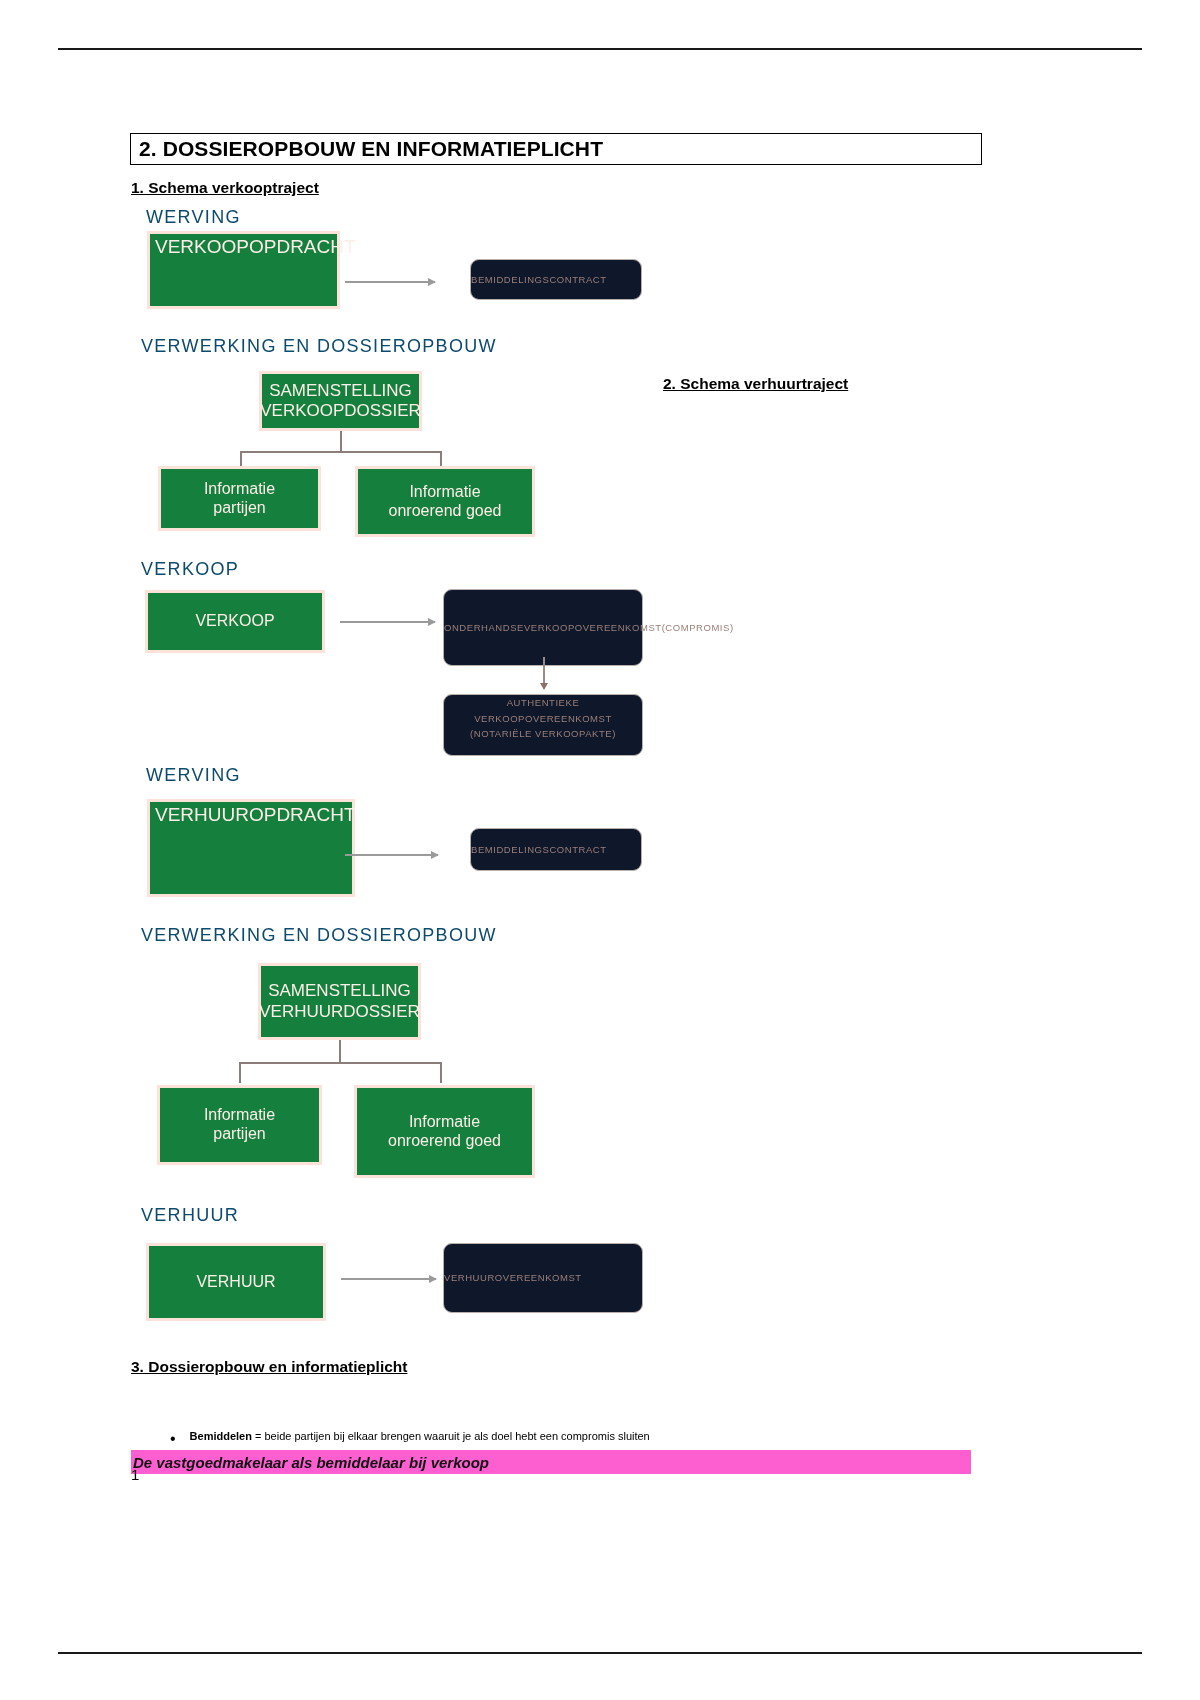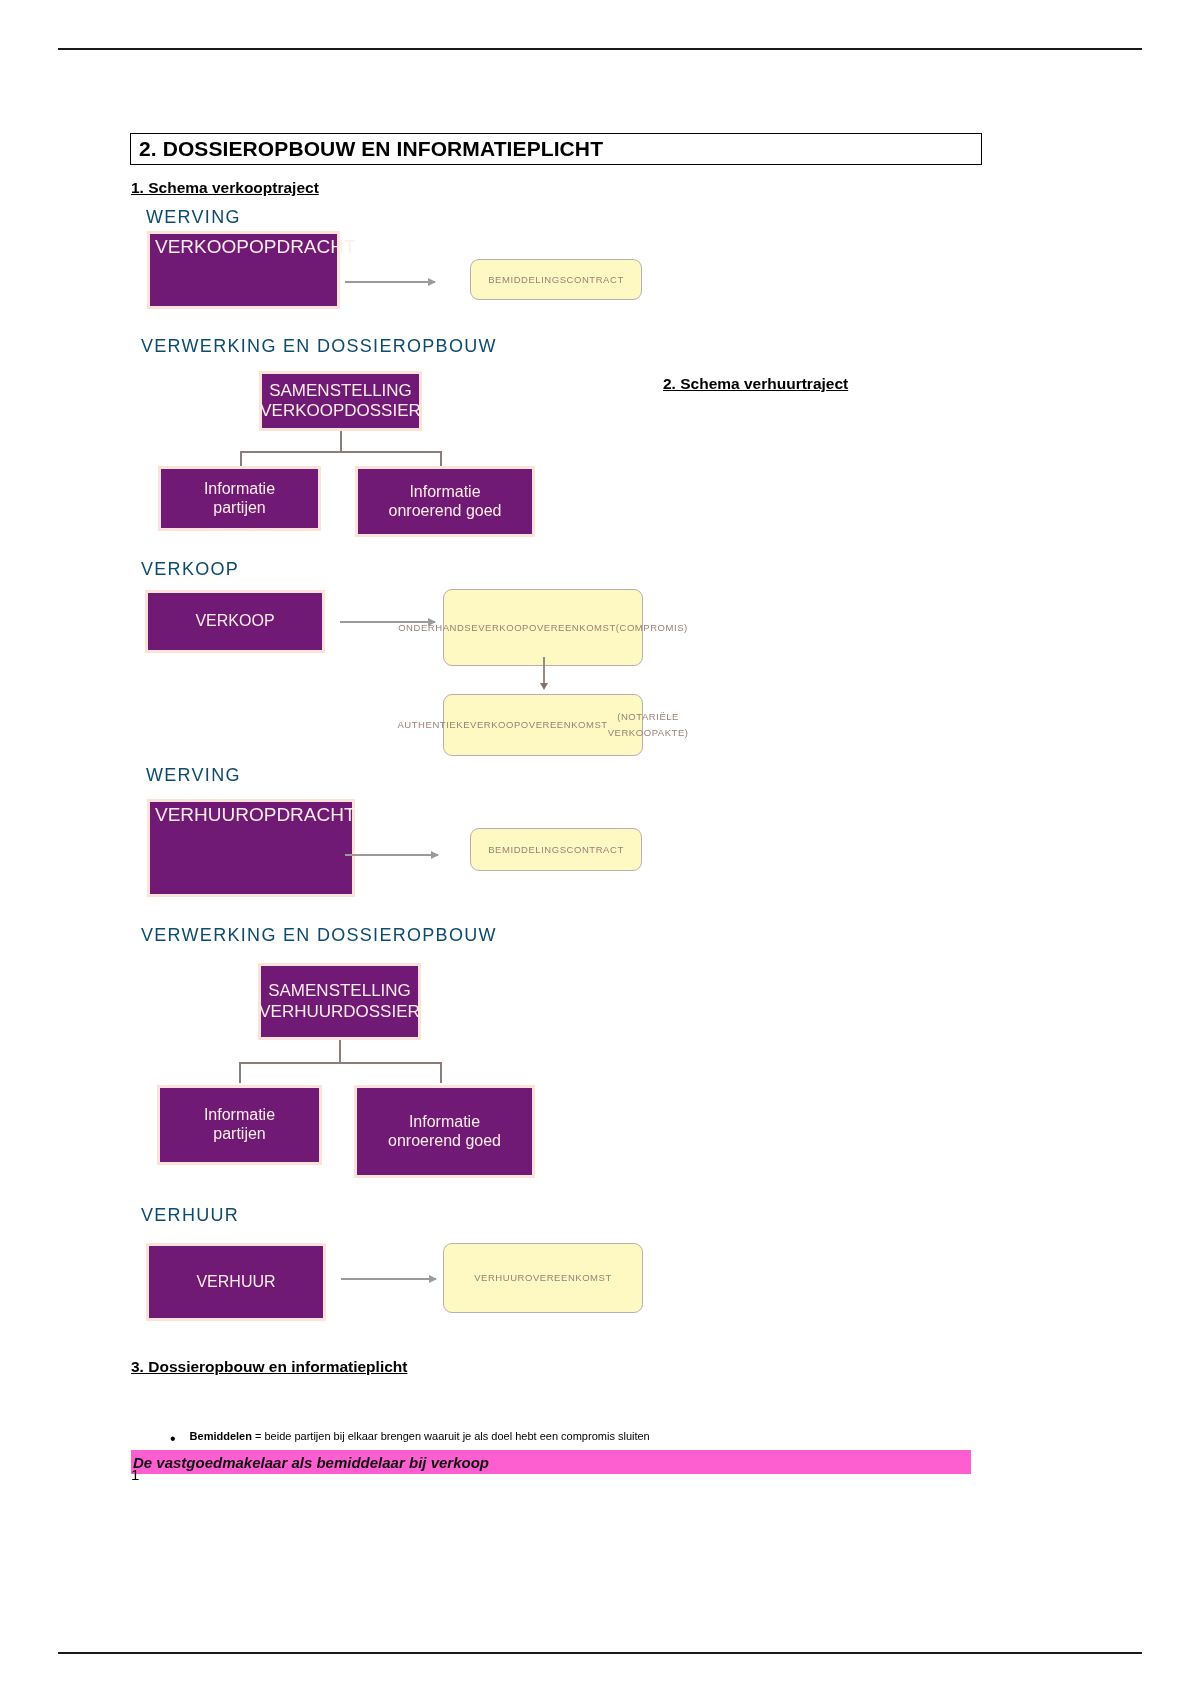--- a/index.html
+++ b/index.html
@@ -64,49 +64,48 @@
     position: absolute;
     font-size: 18px;
     color: #0c4a6e;
     letter-spacing: 1.3px;
     white-space: nowrap;
   }
 
   
   .obox {
     position: absolute;
-    background: #701a75;
+    background: #15803d;
     border: 3px solid #fbe3da;
     box-sizing: border-box;
     color: #fdeee8;
     display: flex;
     align-items: center;
     justify-content: center;
     text-align: center;
     line-height: 1.18;
   }
   .obox.left-align {
     align-items: flex-start;
     justify-content: flex-start;
     padding-top: 2px;
     padding-left: 5px;
     text-align: left;
   }
 
   
   .wbox {
     position: absolute;
-    background: #fef9c3;
+    background: #0f172a;
     border: 1.3px solid #b9b0ad;
     border-radius: 9px;
     box-sizing: border-box;
     color: #9c7f78;
     display: flex;
     align-items: center;
-    justify-content: center;
     text-align: center;
     font-size: 9.5px;
     letter-spacing: 0.55px;
     line-height: 1.65;
   }
 
   
   .arrow-h {
     position: absolute;
     height: 2px;
@@ -252,21 +251,21 @@
   <div class="arrow-h" style="left:340px; top:621px; width:95px;"></div>
 
   <div class="wbox" style="left:443px; top:589px; width:200px; height:77px; flex-direction:row;">
     <span>ONDERHANDSE</span>
     <span>VERKOOPOVEREENKOMST</span>
     <span>(COMPROMIS)</span>
   </div>
 
   <div class="arrow-v" style="left:543px; top:657px; height:27px;"></div>
 
-  <div class="wbox" style="left:443px; top:694px; width:200px; height:62px; flex-direction:row;">
+  <div class="wbox" style="left:443px; top:694px; width:200px; height:62px; flex-direction:column;">
     <span>AUTHENTIEKE</span>
     <span>VERKOOPOVEREENKOMST</span>
     <span>(NOTARIËLE VERKOOPAKTE)</span>
   </div>
 
   <div class="section-caption" style="left:146px; top:765px;">WERVING</div>
 
   <div class="obox left-align" style="left:147px; top:799px; width:208px; height:98px; font-size:19px;">
     <span>VERHUUROPDRACHT</span>
   </div>

